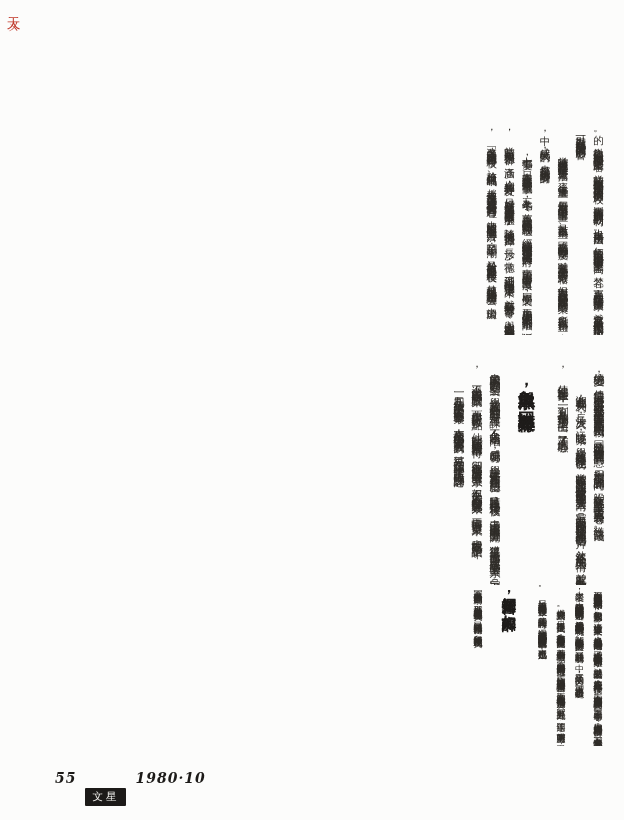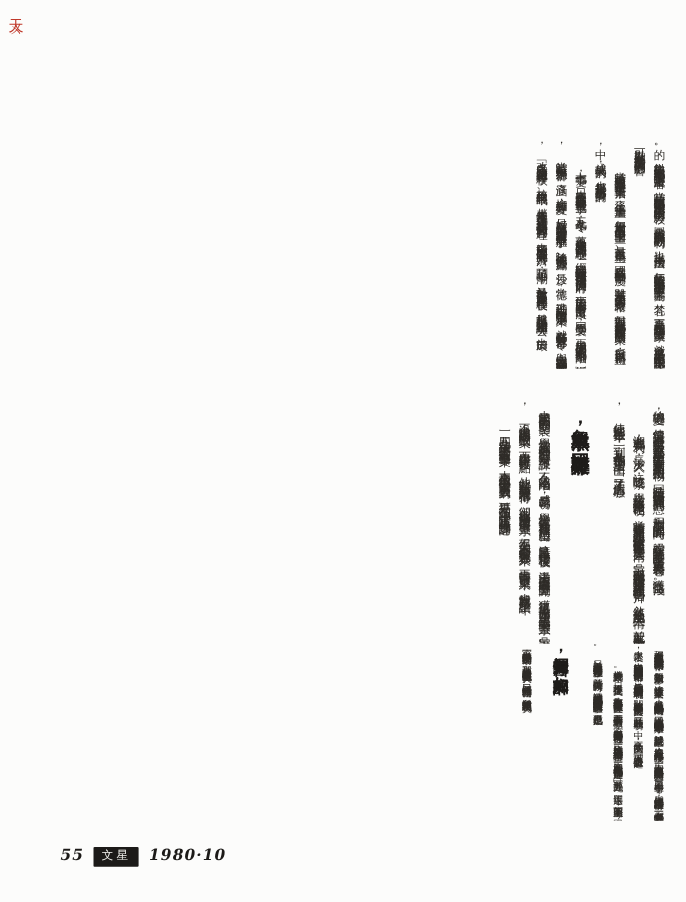--- a/index.html
+++ b/index.html
@@ -59,20 +59,21 @@
   #footer .pagenum,#footer .issue{
     font-style:italic;font-weight:bold;
     font-size:14px;letter-spacing:1px;
   }
   #footer .logo-box{
     background:#1c1a18;color:#f5f4f0;
     font-size:10.5px;line-height:1;
     padding:3px 7px 4px 7px;
     letter-spacing:3px;
     border-radius:1px;
+    margin-top:18px;
   }
 </style>
 </head>
 <body>
 
 <div id="page">
 
   <div id="margin-marks">天ㄨ</div>
 
   <div id="band-top" class="band">

